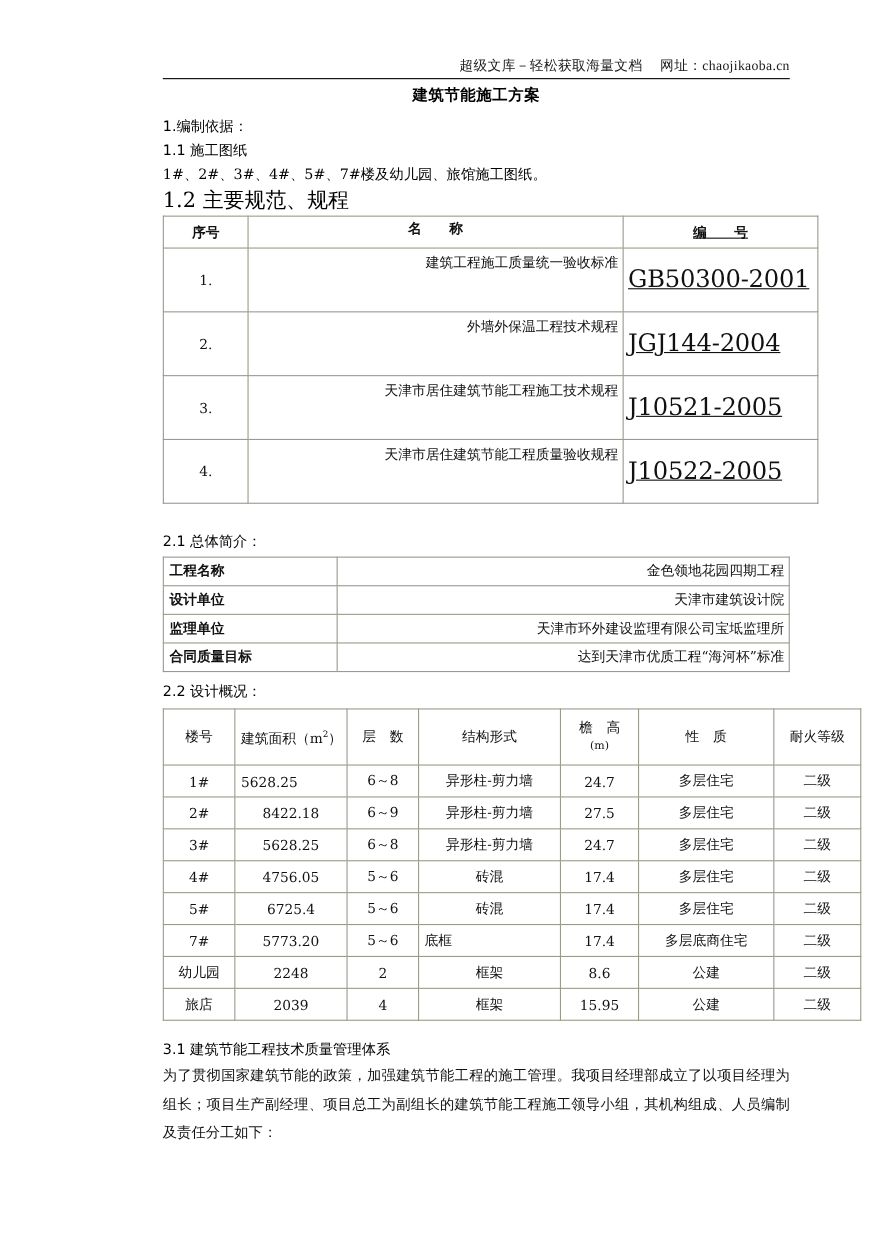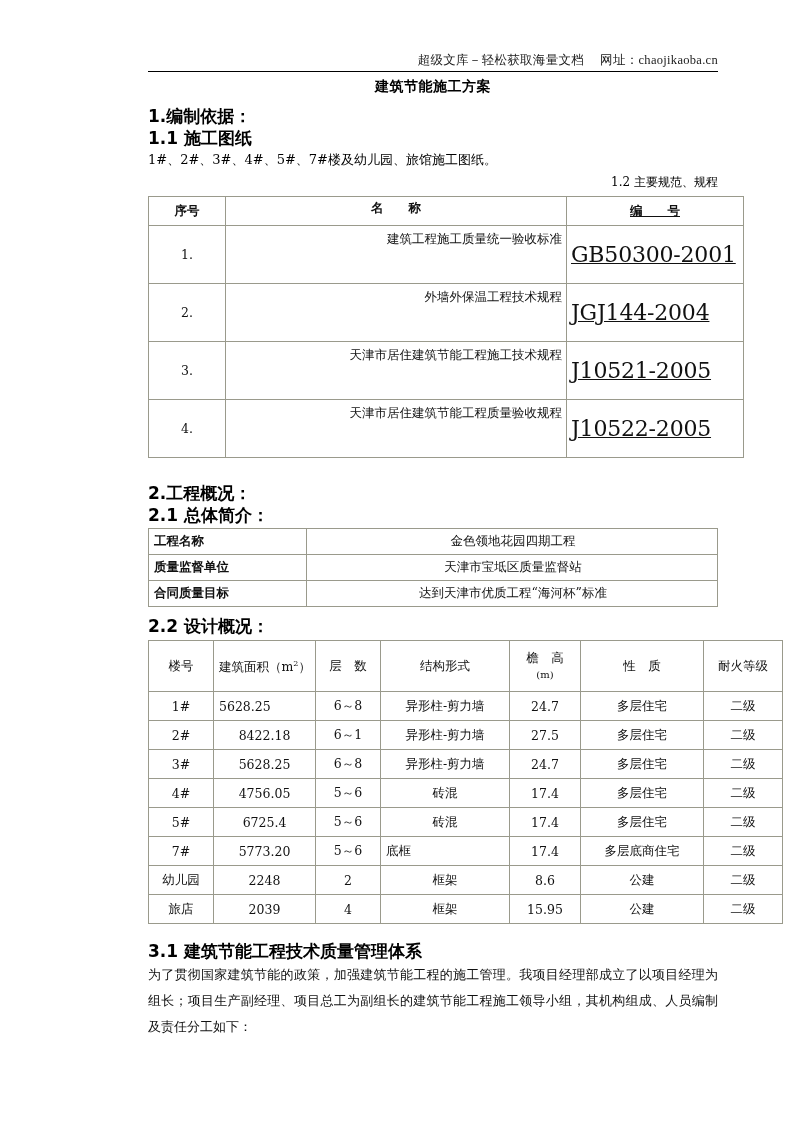--- a/index.html
+++ b/index.html
@@ -63,27 +63,26 @@
     margin: 0 0 9px 0;
     letter-spacing: .5px;
   }
   .h-line {
     font-size: 13px;
     line-height: 22px;
     margin: 0;
     white-space: nowrap;
   }
   .h-line.bold {
-    font-weight: bold;
+    font-weight: normal;
     font-family: "DejaVu Sans", "Liberation Sans", sans-serif;
-    font-size: 17px;
+    font-size: 13px;
   }
   .h-line.semi {
-    font-size: 12px;
-    text-align: right;
+    font-size: 19px;
   }
   .para {
     font-size: 13px;
     line-height: 26px;
     margin: 0;
     text-align: justify;
     color: #111;
   }
   .spacer-sm { height: 8px; }
   .spacer-md { height: 16px; }
@@ -128,21 +127,21 @@
   .t-info { margin-top: 2px; }
   .t-info .c-key {
     width: 148px;
     font-weight: bold;
     font-family: "DejaVu Sans", "Liberation Sans", sans-serif;
     font-size: 12.5px;
     text-align: left;
     padding-left: 5px;
   }
   .t-info .c-val {
-    text-align: center;
+    text-align: right;
     padding-left: 6px;
     font-size: 12.5px;
   }
   .t-info td { height: 21px; }
   
   .t-design { margin-top: 3px; }
   .t-design td { text-align: center; height: 24px; }
   .t-design thead td { height: 46px; line-height: 16px; }
   .t-design .c0 { width: 56px; }
   .t-design .c1 { width: 92px; }
@@ -201,32 +200,35 @@
         <tr>
           <td class="c-idx">4.</td>
           <td class="c-name">天津市居住建筑节能工程质量验收规程</td>
           <td class="c-code"><span class="code-txt">J10522-2005</span></td>
         </tr>
       </tbody>
     </table>
 
     <div class="spacer-lg"></div>
 
-    <p class="h-line bold">2.工程概况：</p>
     <p class="h-line bold">2.1  总体简介：</p>
 
     <table class="t-info">
       <tbody>
         <tr>
           <td class="c-key">工程名称</td>
           <td class="c-val">金色领地花园四期工程</td>
         </tr>
         <tr>
-          <td class="c-key">质量监督单位</td>
-          <td class="c-val">天津市宝坻区质量监督站</td>
+          <td class="c-key">设计单位</td>
+          <td class="c-val">天津市建筑设计院</td>
+        </tr>
+        <tr>
+          <td class="c-key">监理单位</td>
+          <td class="c-val">天津市环外建设监理有限公司宝坻监理所</td>
         </tr>
         <tr>
           <td class="c-key">合同质量目标</td>
           <td class="c-val">达到天津市优质工程“海河杯”标准</td>
         </tr>
       </tbody>
     </table>
 
     <div class="spacer-sm"></div>
 
@@ -250,21 +252,21 @@
           <td class="c1 lalign">5628.25</td>
           <td class="c2">6～8</td>
           <td class="c3">异形柱-剪力墙</td>
           <td class="c4">24.7</td>
           <td class="c5">多层住宅</td>
           <td class="c6">二级</td>
         </tr>
         <tr>
           <td class="c0">2#</td>
           <td class="c1">8422.18</td>
-          <td class="c2">6～1</td>
+          <td class="c2">6～9</td>
           <td class="c3">异形柱-剪力墙</td>
           <td class="c4">27.5</td>
           <td class="c5">多层住宅</td>
           <td class="c6">二级</td>
         </tr>
         <tr>
           <td class="c0">3#</td>
           <td class="c1">5628.25</td>
           <td class="c2">6～8</td>
           <td class="c3">异形柱-剪力墙</td>

